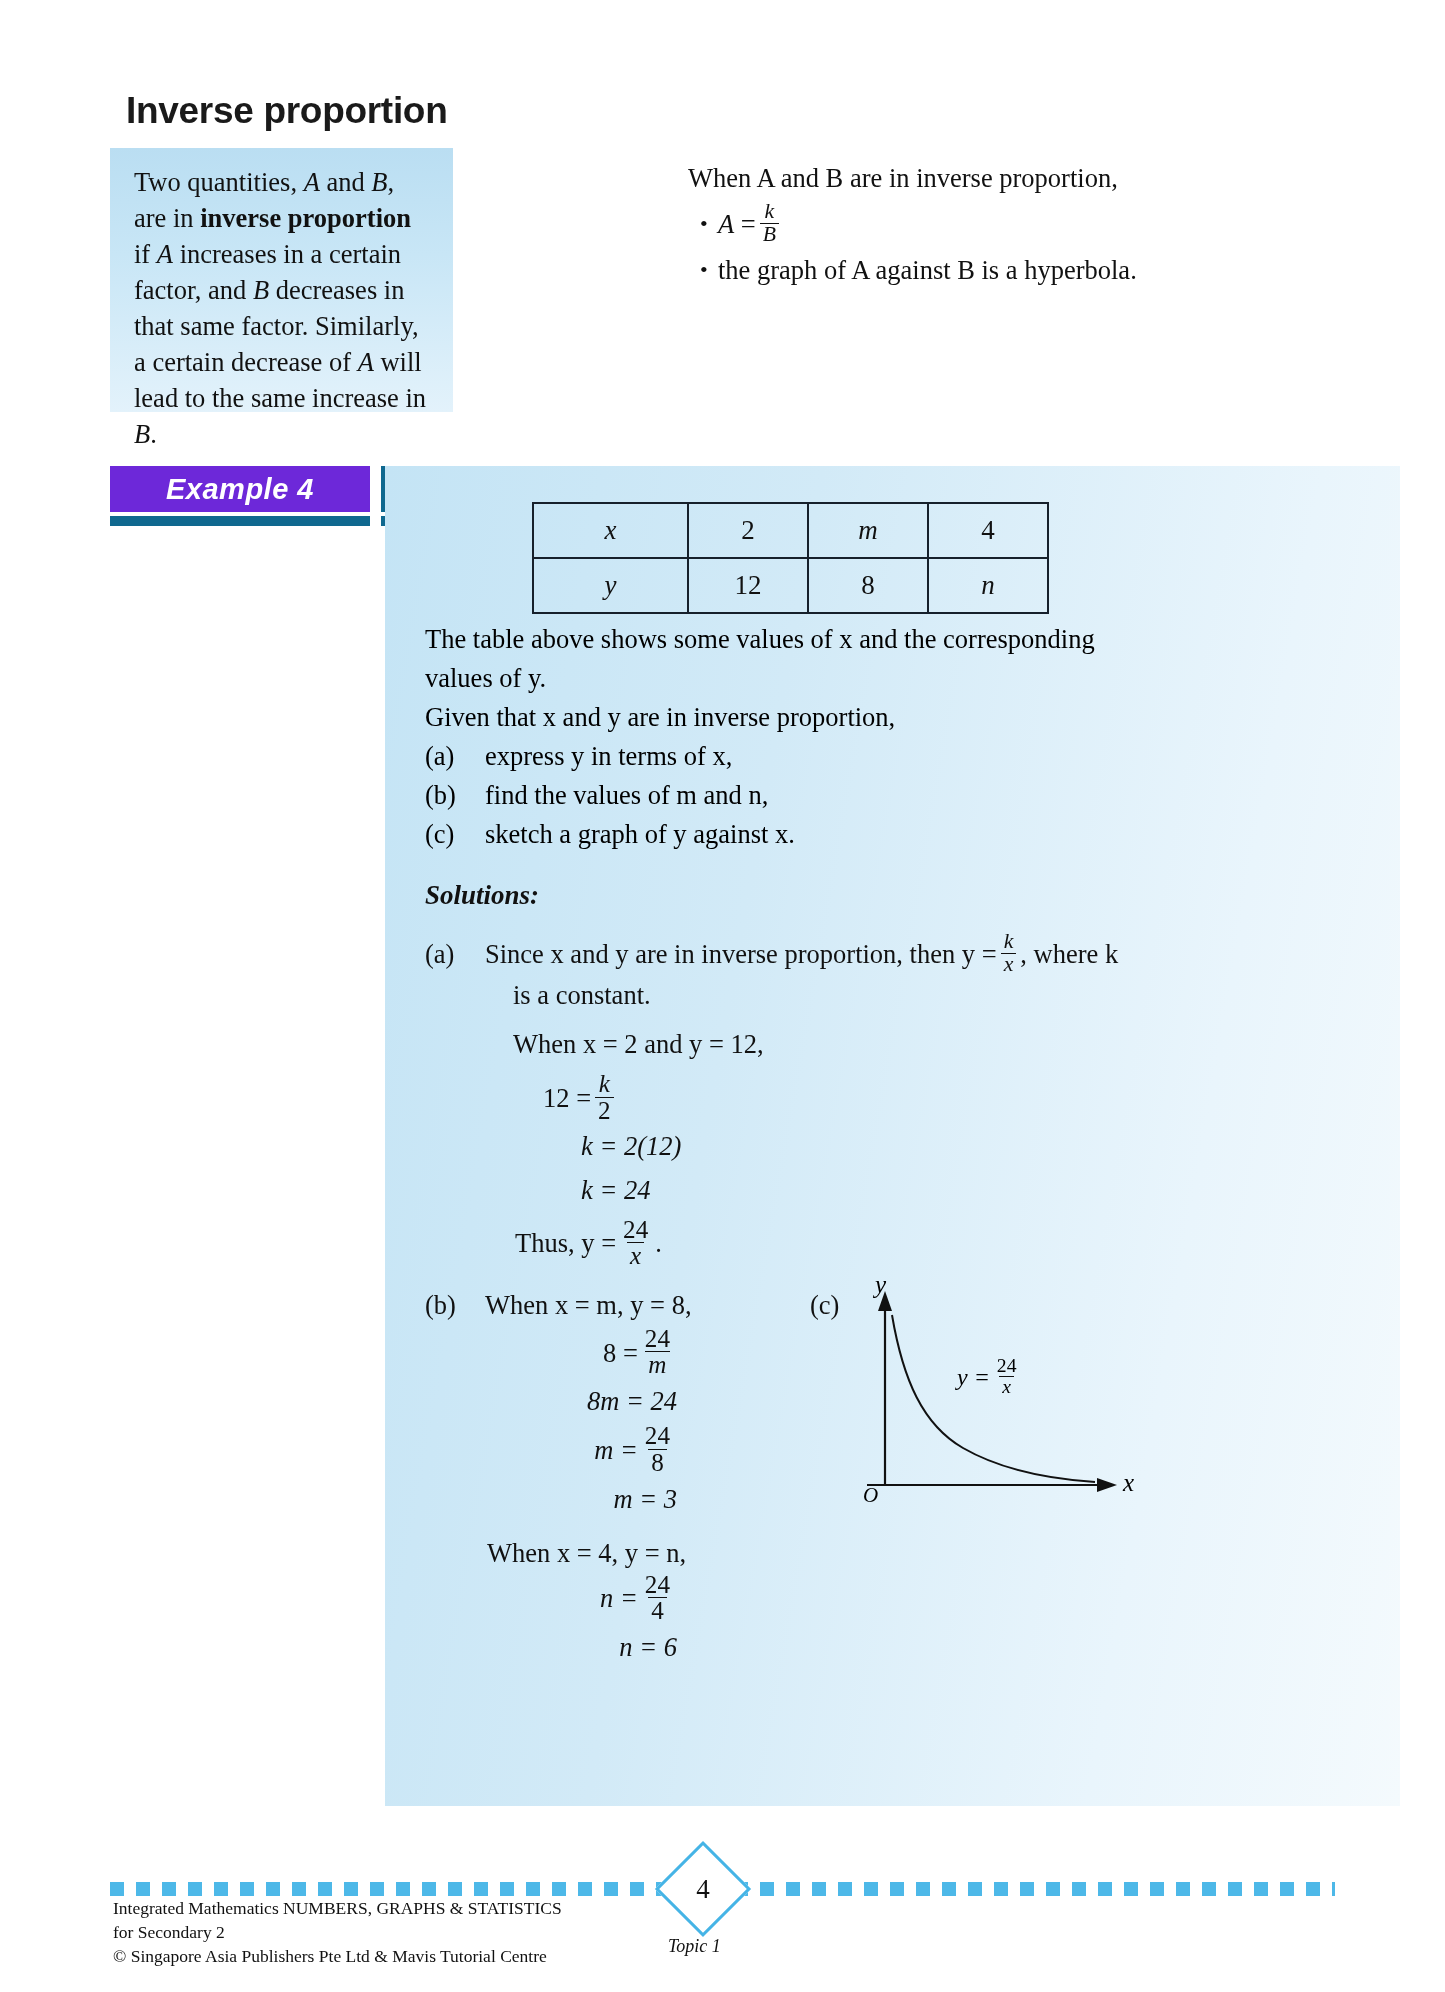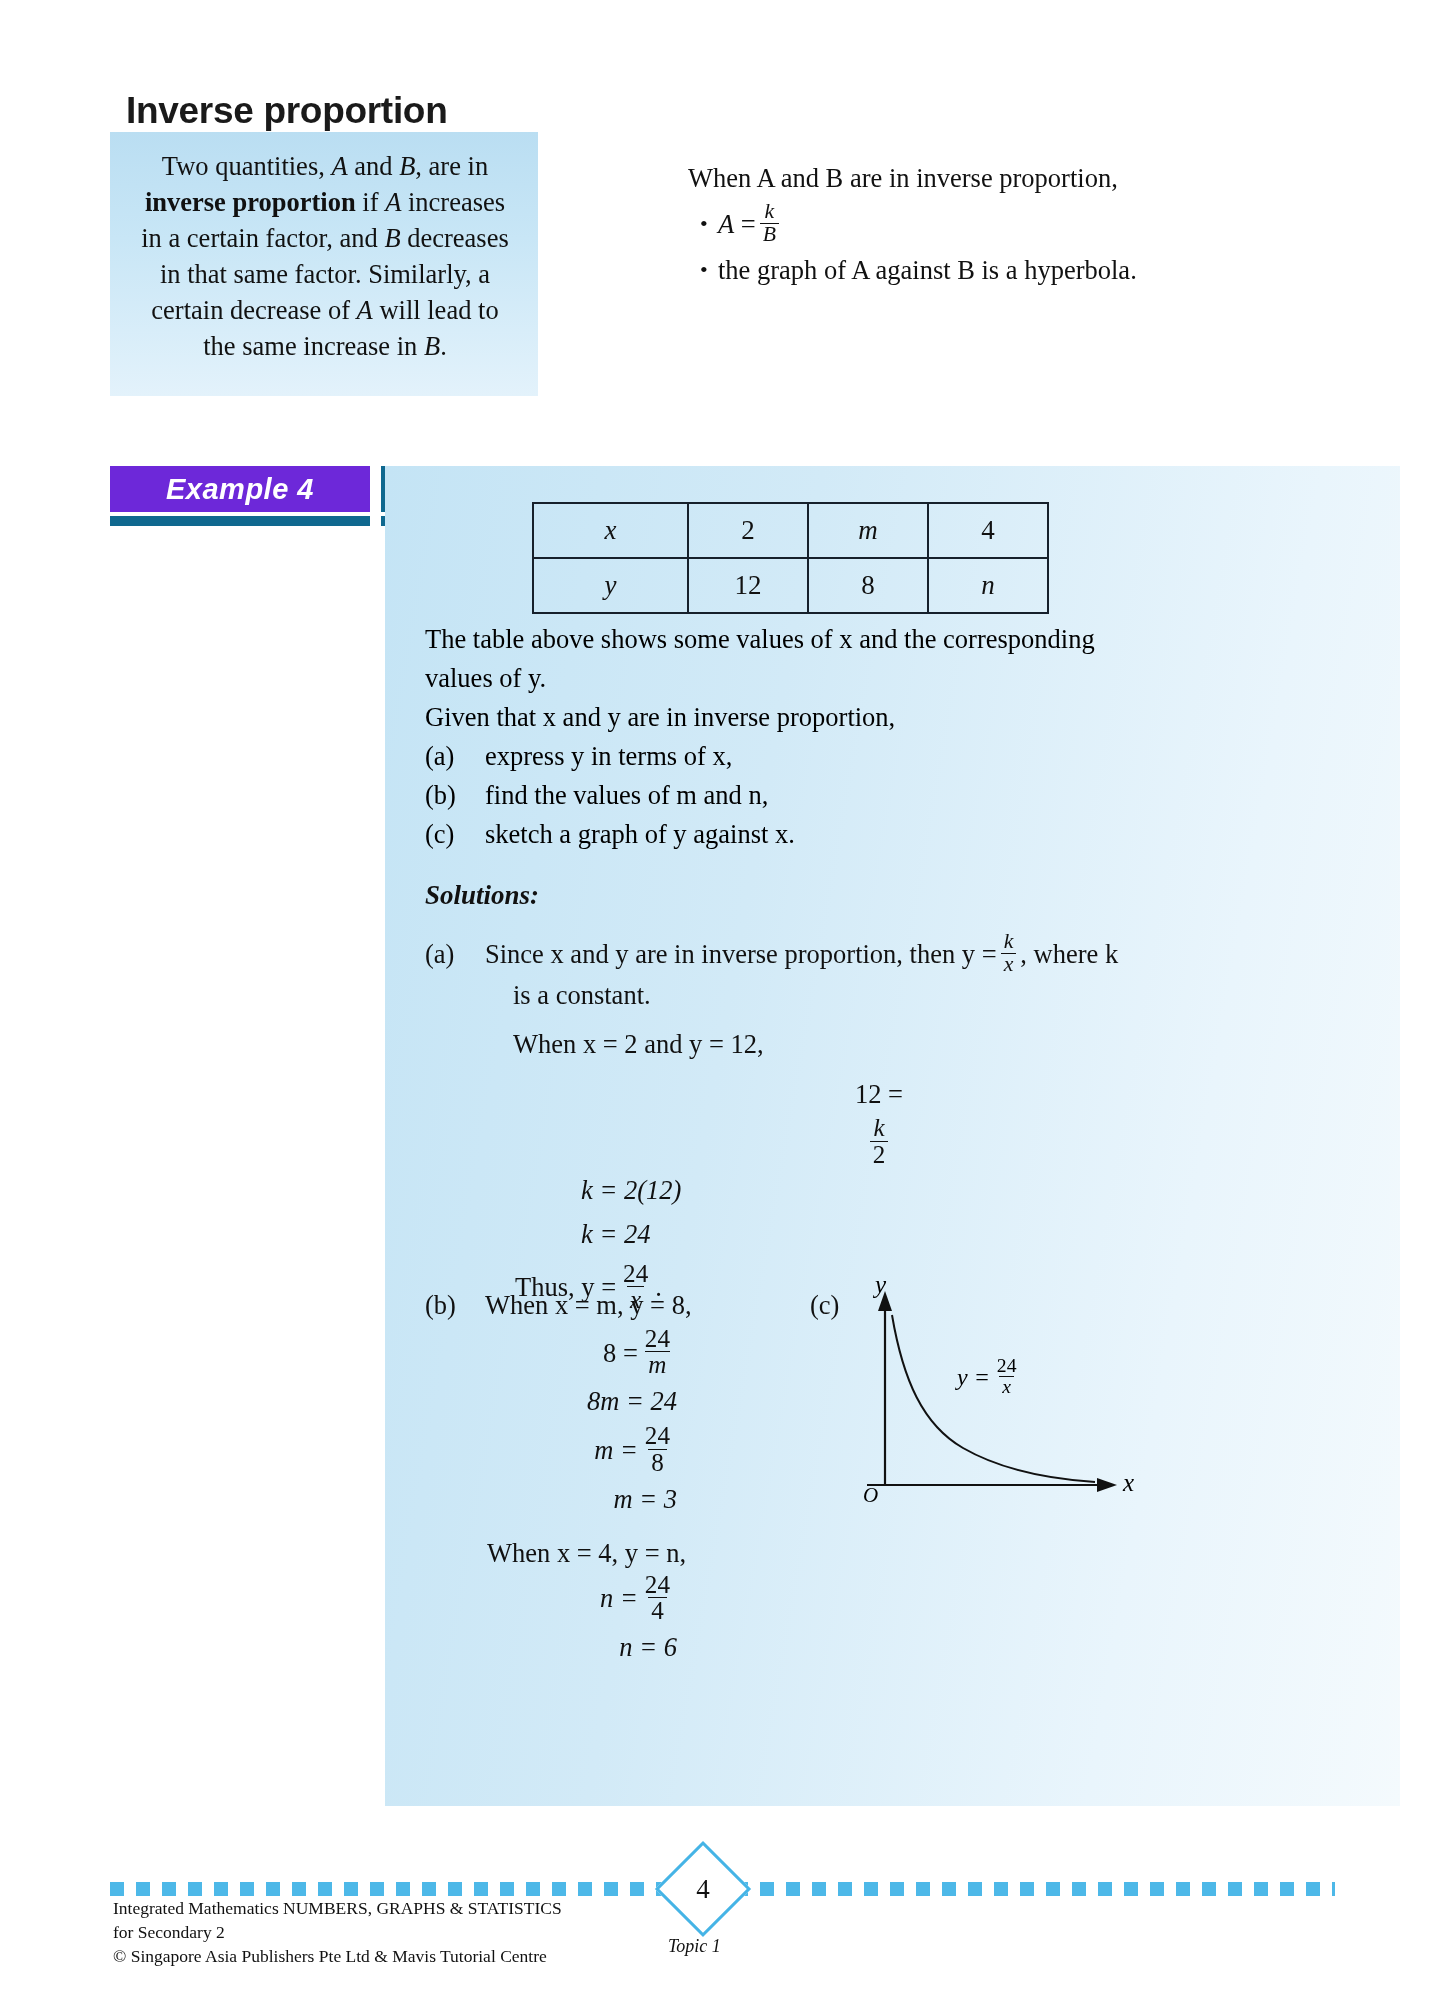--- a/index.html
+++ b/index.html
@@ -16,24 +16,23 @@
   
   .page-title {
     position:absolute; left:126px; top:90px;
     font-family:"Liberation Sans", sans-serif;
     font-weight:bold; font-size:37px; color:#1a1a1a;
     letter-spacing:-0.3px;
   }
 
   
   .def-box {
-    position:absolute; left:110px; top:132px;
-    width:428px; height:264px;
+    position:absolute; left:110px; top:148px;
+    width:343px; height:264px;
     background:linear-gradient(180deg,#badef2 0%, #c8e6f6 40%, #e3f2fb 100%);
-    text-align:center;
   }
   .def-box .inner {
     padding:16px 22px 10px 24px;
     font-size:26.5px; line-height:36px; color:#111;
   }
   .def-box i { font-style:italic; }
   .def-box b { font-weight:bold; }
 
   
   .right-col {
@@ -265,21 +264,21 @@
       <span class="frac">
         <span class="num it">k</span>
         <span class="den it">x</span>
       </span>
       <span>, where k</span>
     </div>
     <div class="body">is a constant.</div>
     <div class="body" style="margin-top:10px;">When x = 2 and y = 12,</div>
 
     <div class="eq-block" style="margin-top:8px;">
-      <div class="eq" style="padding-left:58px;flex-direction:column;">
+      <div class="eq" style="padding-left:58px;">
         <span>12 =</span>
         <span class="frac big">
           <span class="num it">k</span>
           <span class="den">2</span>
         </span>
       </div>
       <div class="eq" style="padding-left:96px;">
         <span class="it">k = 2(12)</span>
       </div>
       <div class="eq" style="padding-left:96px;">

